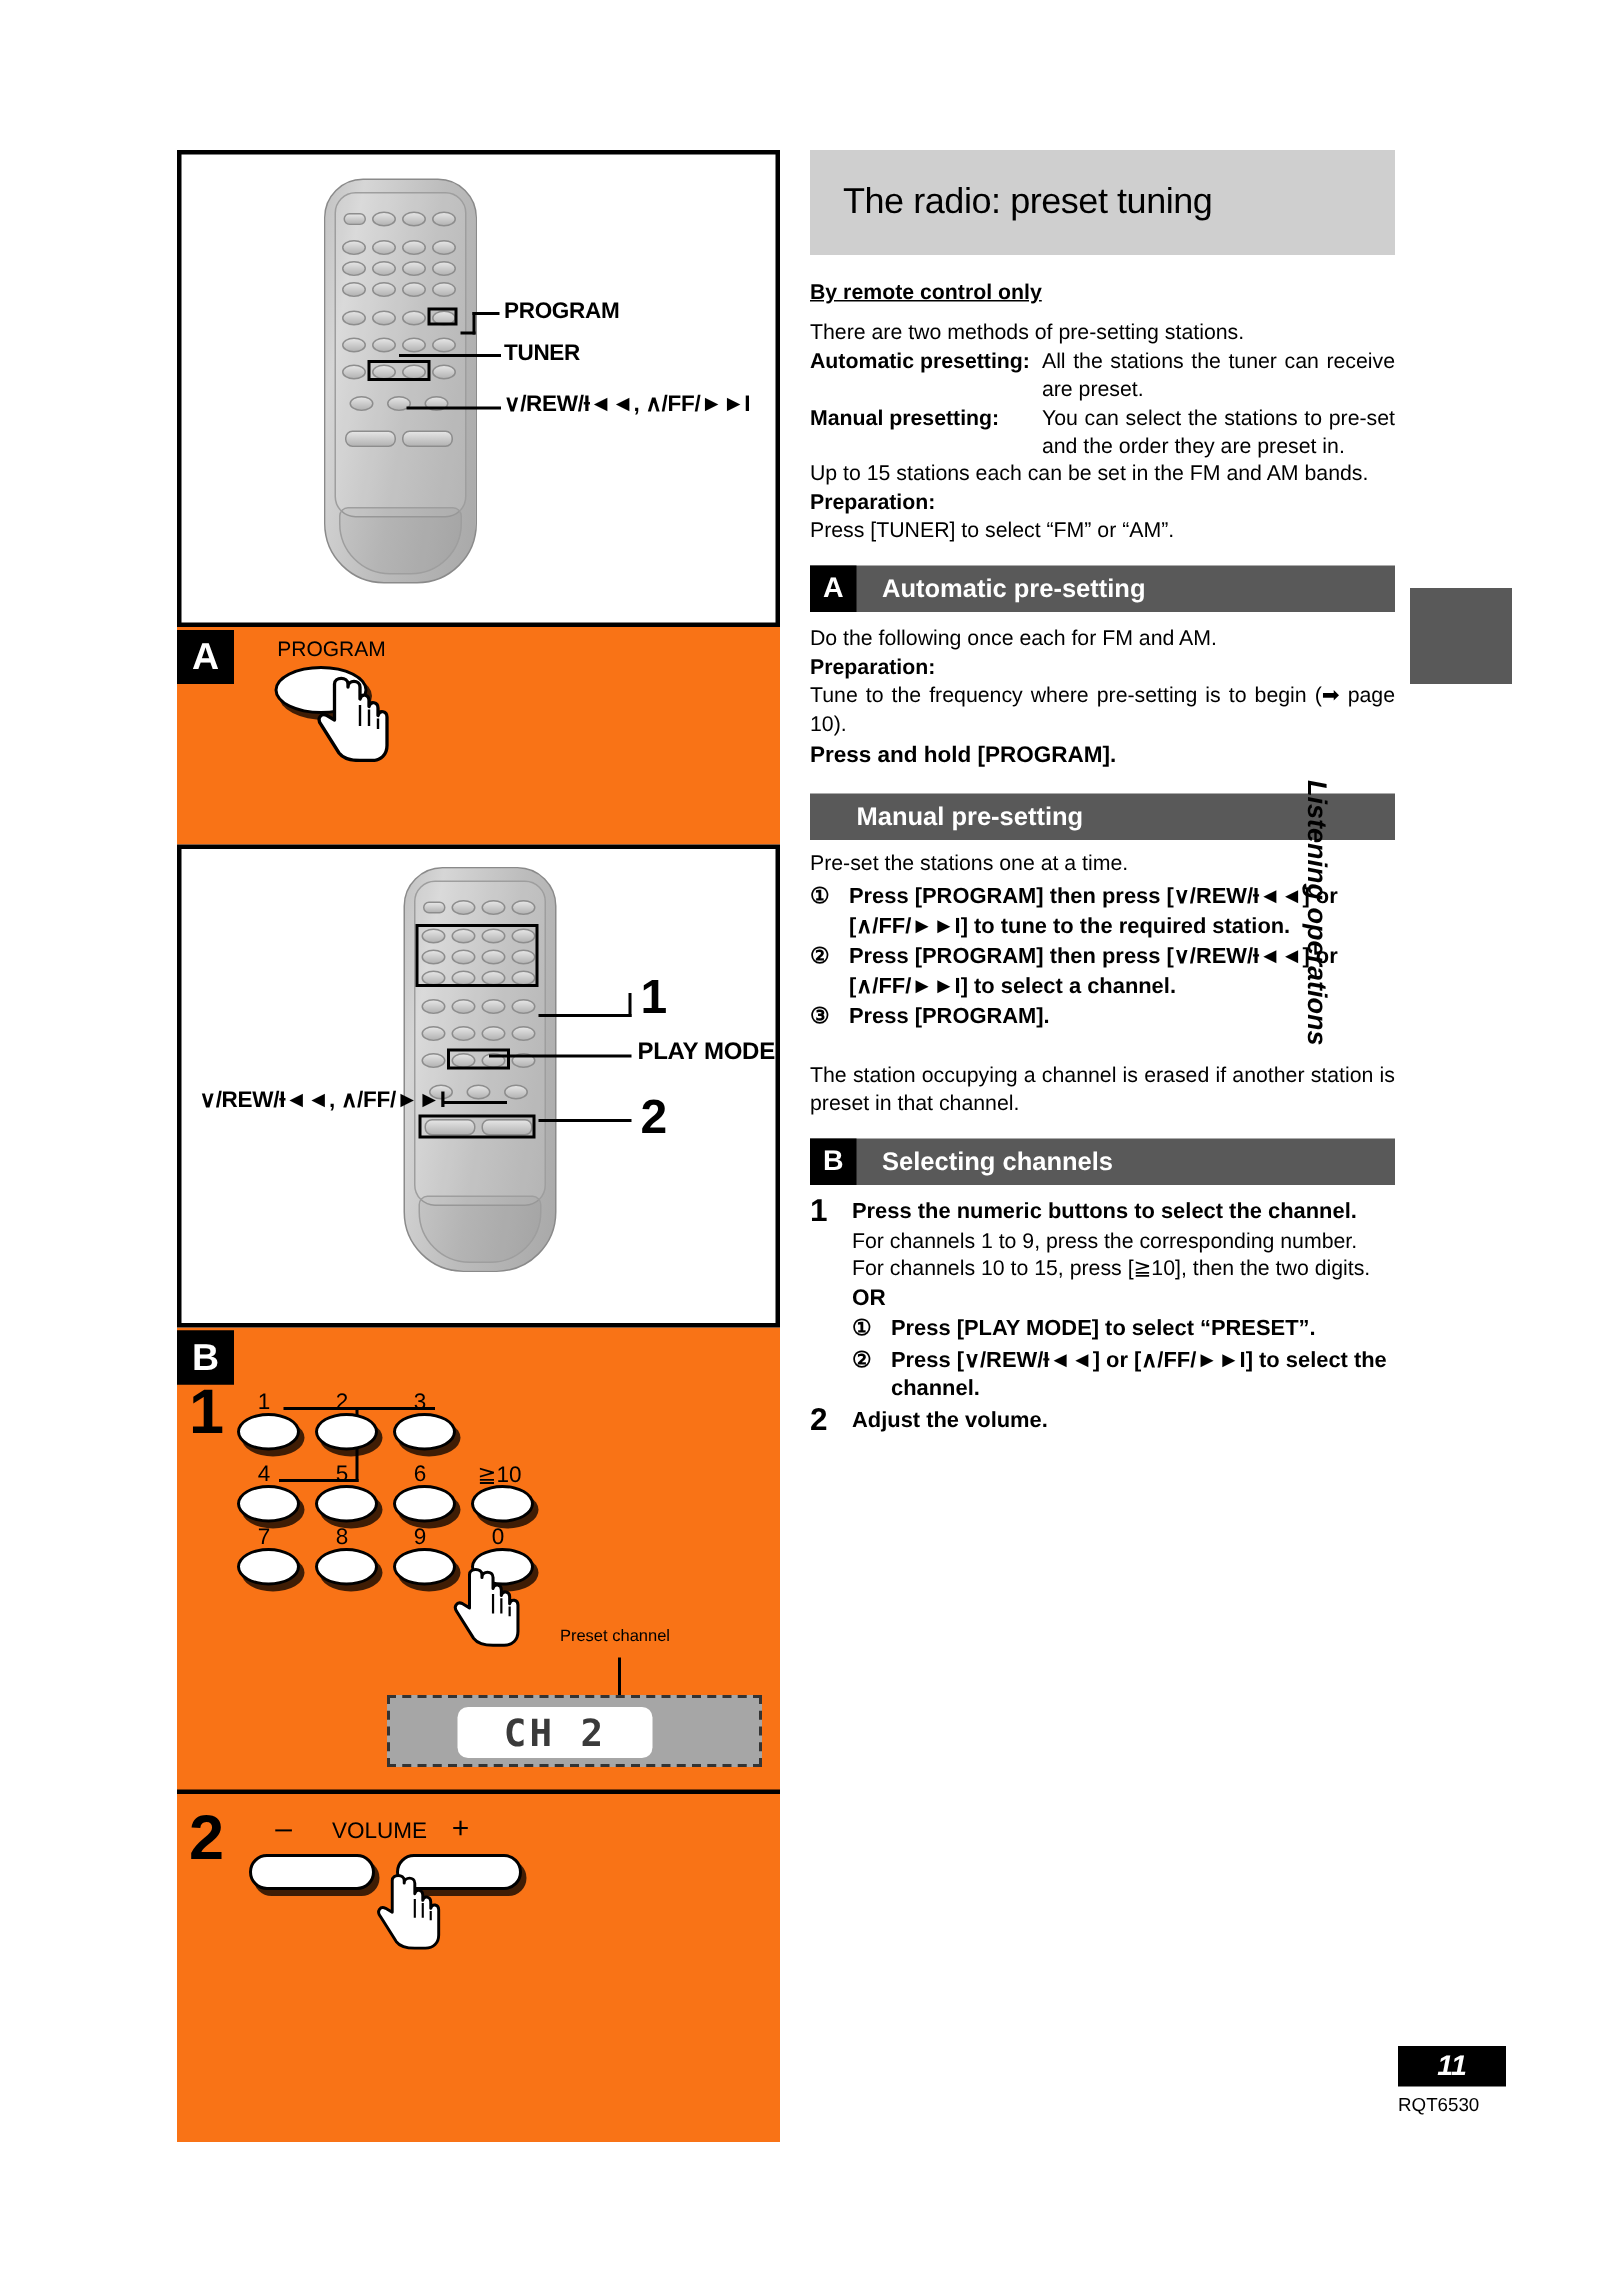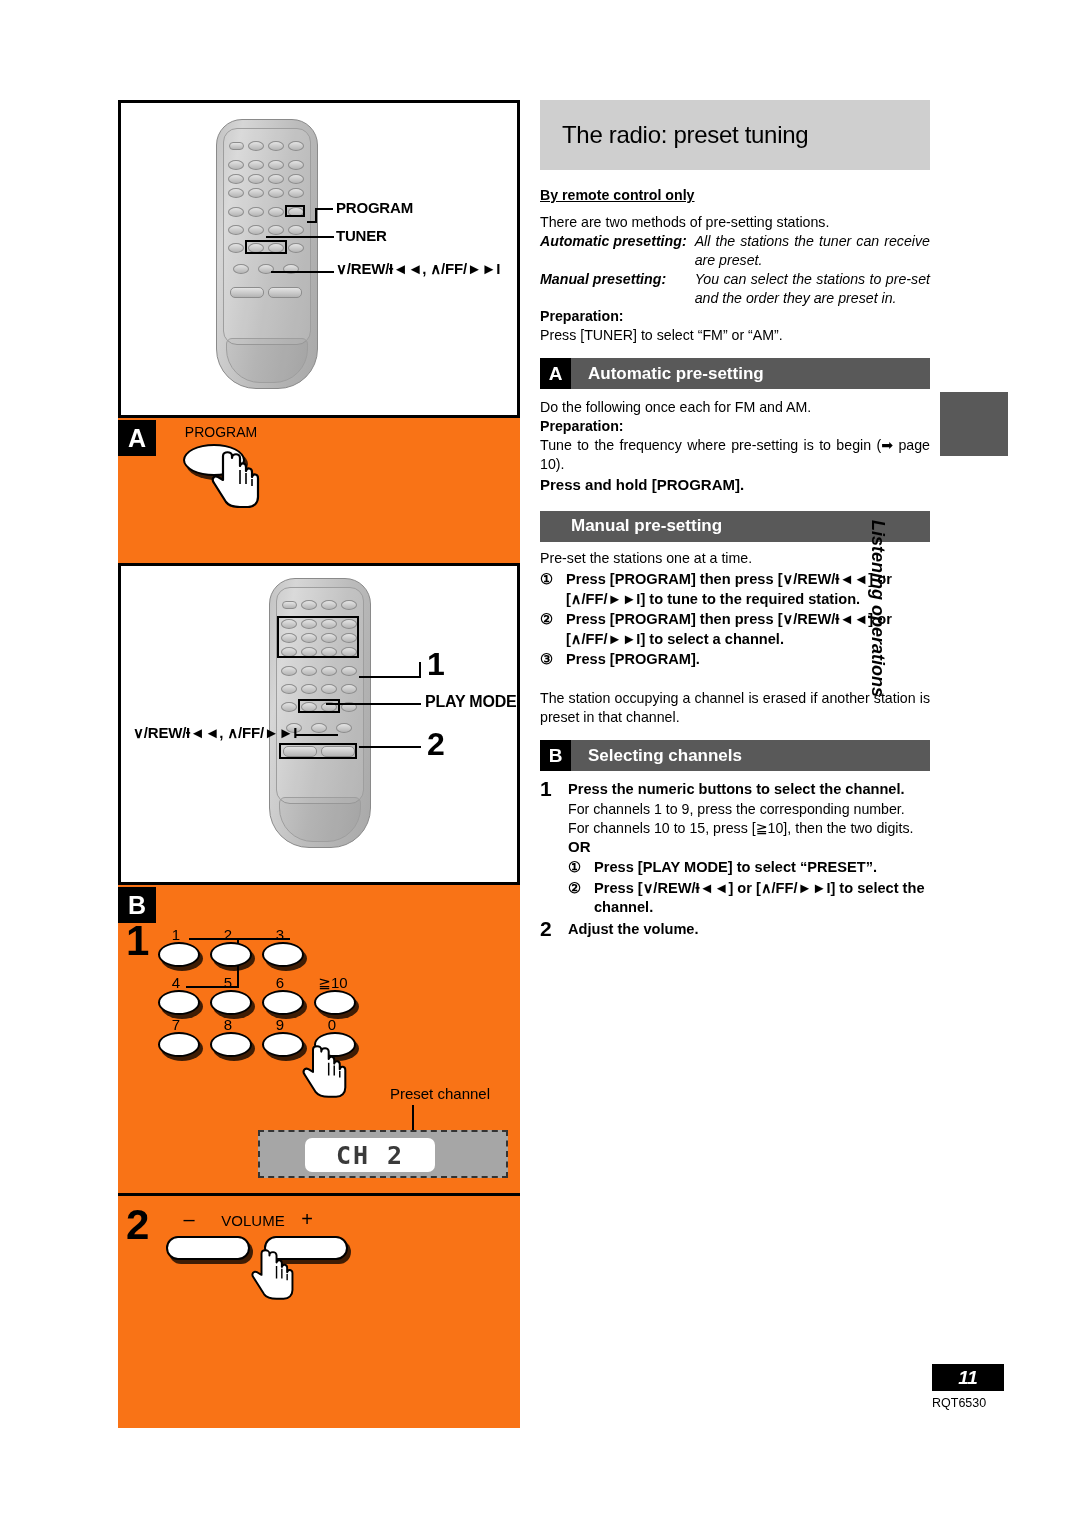--- a/index.html
+++ b/index.html
@@ -76,21 +76,21 @@
   u.uline{text-decoration:underline;}
 
   .sec-bar{background:#595959;color:#fff;height:31px;display:flex;align-items:center;
            margin-top:13px;}
   .sec-bar .sq{width:31px;height:31px;background:#000;color:#fff;font-weight:bold;
                font-size:19px;display:flex;align-items:center;justify-content:center;
                flex:0 0 31px;}
   .sec-bar .st{font-size:17px;font-weight:bold;padding-left:17px;}
 
   table.defs{border-collapse:collapse;width:100%;font-size:14.2px;line-height:1.33;}
-  table.defs td{vertical-align:top;padding:0;font-style:italic;}
+  table.defs td{vertical-align:top;padding:0;}
   table.defs td.k{white-space:nowrap;font-weight:bold;padding-right:8px;}
   table.defs td.v{text-align:justify;}
 
   ol.circled{list-style:none;margin:0;padding:0;font-size:14.6px;font-weight:bold;
              line-height:1.33;}
   ol.circled li{position:relative;padding-left:26px;margin-top:1px;}
   ol.circled li .cnum{position:absolute;left:0;top:0;}
 
   .numstep{position:relative;padding-left:28px;margin-top:2px;}
   .numstep .n{position:absolute;left:0;top:-3px;font-size:21px;font-weight:bold;}
@@ -289,21 +289,21 @@
     <div class="oval-btn" style="left:92px;top:932px;width:38px;height:21px;"></div>
     <div class="oval-btn" style="left:144px;top:932px;width:38px;height:21px;"></div>
     <div class="oval-btn" style="left:196px;top:932px;width:38px;height:21px;"></div>
 
     <svg class="hand" style="left:183px;top:944px;width:48px;height:54px;" viewBox="0 0 52 58">
       <path d="M13 6 L13 30 L8 27 C4 25 1 29 4 33 L16 52 C19 56 24 57 30 57 L38 57 C44 57 48 53 48 47 L48 28 C48 24 43 23 42 27 L42 22 C42 18 37 17 36 21 L36 17 C36 13 31 12 30 16 L30 8 C30 3 22 3 22 8 L22 6 C22 1 13 1 13 6 Z" fill="#fff" stroke="#000" stroke-width="2.2" stroke-linejoin="round"></path>
       <path d="M30 20 L30 34 M36 23 L36 34 M42 29 L42 36" stroke="#000" stroke-width="1.6" fill="none"></path>
     </svg>
   </div>
 
-  <div class="key-label" style="left:212px;top:985px;width:160px;text-align:right;font-size:15px;">Preset channel</div>
+  <div class="key-label" style="left:212px;top:985px;width:160px;text-align:center;font-size:11px;">Preset channel</div>
   <div class="callout-line" style="left:294px;top:1005px;width:2px;height:28px;"></div>
 
   <div class="lcd-wrap" style="left:140px;top:1030px;width:250px;height:48px;">
     <div class="lcd" style="left:45px;top:6px;width:130px;height:34px;">
       <span class="seg" style="font-size:25px;">CH  2</span>
     </div>
   </div>
 
   <div class="panel-divider" style="top:1093px;"></div>
 
@@ -338,20 +338,21 @@
         <td class="k">Automatic presetting:</td>
         <td class="v">All the stations the tuner can receive are preset.</td>
       </tr>
       <tr>
         <td class="k">Manual presetting:</td>
         <td class="v">You can select the stations to pre-set and the order they are preset in.</td>
       </tr>
     </tbody>
       </table>
 
+    <div class="body-txt" style="margin-top:0;">Up to 15 stations each can be set in the FM and AM bands.</div>
     <div class="body-txt b" style="margin-top:0;">Preparation:</div>
     <div class="body-txt" style="margin-top:0;">Press [TUNER] to select “FM” or  “AM”.</div>
   </div>
 
   <div class="sec-bar">
     <span class="sq">A</span>
     <span class="st">Automatic pre-setting</span>
   </div>
   <div class="body-txt" style="margin-top:9px;">Do the following once each for FM and AM.</div>
   <div class="body-txt b" style="margin-top:0;">Preparation:</div>

